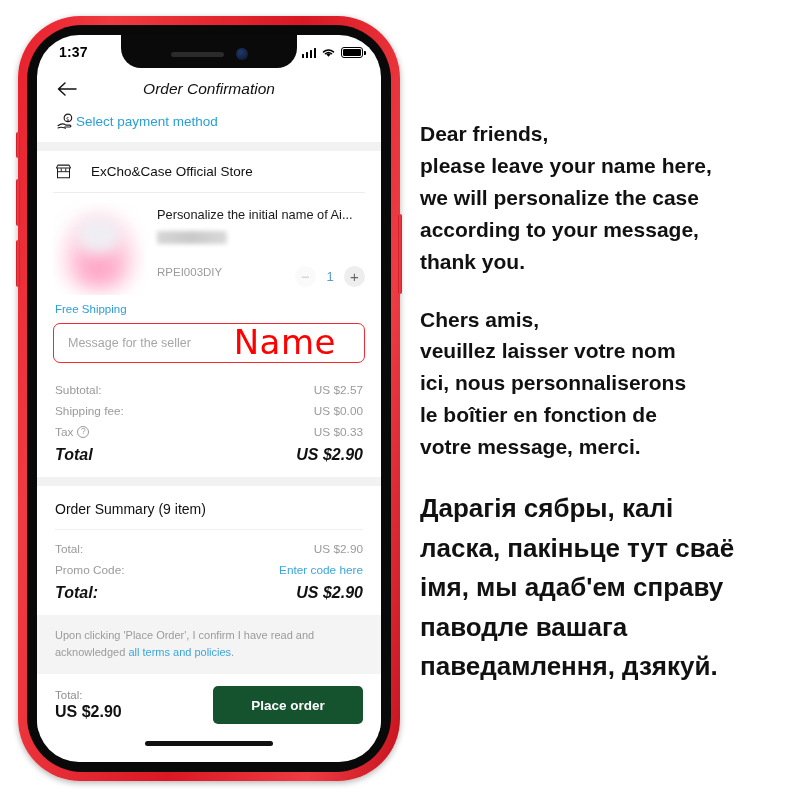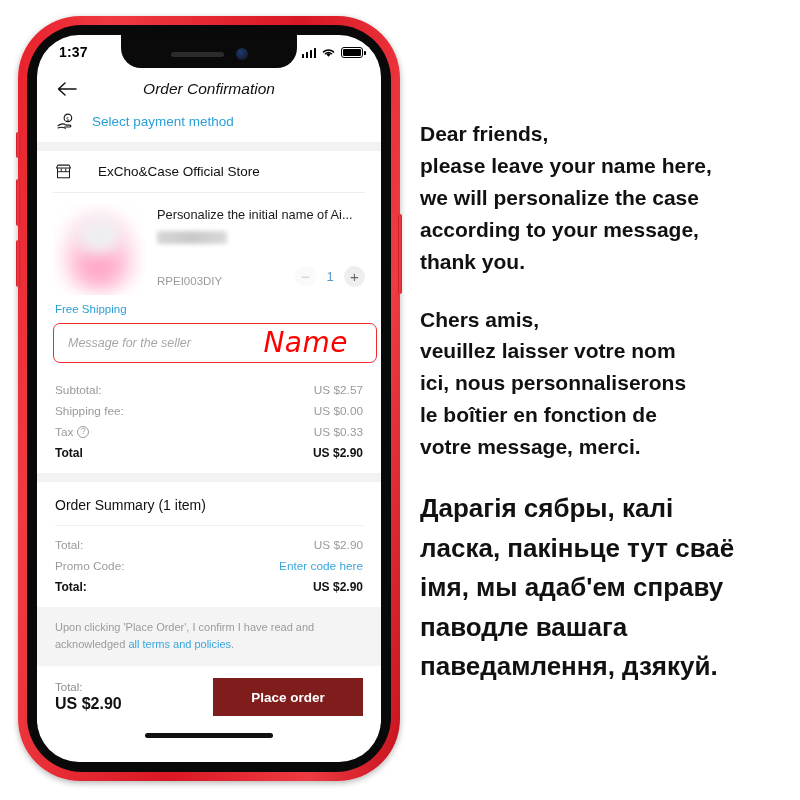--- a/index.html
+++ b/index.html
@@ -107,31 +107,31 @@
     display: flex; align-items: center;
     padding: 0 18px;
     font-style: italic;
   }
   .back-arrow { width: 24px; height: 24px; display:flex; align-items:center; justify-content:center; cursor:pointer;}
   .header-title {
     position: absolute; left: 0; right: 0; text-align: center;
     font-size: 15.5px; color: #111; pointer-events: none;
   }
   .pay-row {
-    display: flex; align-items: center; gap: 16px;
+    display: flex; align-items: center; gap: 0;
     padding: 4px 20px 12px 20px;
   }
   .pay-label { color: #2a9fd6; font-size: 13.5px; }
 
   .sec-gap { height: 9px; background: #f2f2f2; }
   .thin-divider { height:1px; background:#ededed; margin: 0 16px; }
 
   
   .store-row {
-    display: flex; align-items: center; gap: 26px;
+    display: flex; align-items: center; gap: 19px;
     padding: 13px 18px 13px 18px;
     font-size: 13.5px; color: #111;
   }
 
   
   .product {
     display: flex; padding: 10px 16px 0 16px; gap: 12px;
   }
   .prod-img {
     width: 92px; height: 92px; flex: none;
@@ -155,66 +155,66 @@
     font-size: 12.8px; color: #1a1a1a; line-height: 1.25;
     white-space: nowrap; overflow: hidden; text-overflow: ellipsis;
   }
   .prod-variant {
     margin-top: 8px;
     width: 70px; height: 13px; border-radius: 2px;
     background: linear-gradient(90deg,#d6d6d6,#c9c9c9,#dadada);
     filter: blur(2.2px);
   }
   .prod-bottom {
-    display: flex; align-items: flex-end; margin-top: 22px;
+    display: flex; align-items: flex-start; margin-top: 22px;
   }
   .prod-sku { font-size: 11.5px; color: #9b9b9b; }
   .qty { margin-left: auto; display: flex; align-items: center; gap: 9px; }
   .qty-btn {
     width: 21px; height: 21px; border-radius: 50%;
     display: flex; align-items: center; justify-content: center;
     font-size: 15px; line-height: 1; user-select: none;
   }
   .qty-minus { background: #fafafa; color: #cdcdcd; }
   .qty-plus  { background: #eeeeee; color: #666; }
   .qty-val { font-size: 13px; color: #5b9bc9; min-width: 10px; text-align:center; }
 
   .free-ship {
     padding: 8px 18px 0 18px;
     font-size: 11.5px; color: #2a9fd6;
   }
 
   
-  .msg-wrap { padding: 8px 4px 12px 16px; font-style: italic; }
+  .msg-wrap { padding: 8px 16px 12px 16px; }
   .msg-field {
     position: relative;
     height: 40px;
     border: 1.6px solid #ee2b32;
     border-radius: 7px;
     display: flex; align-items: center;
     padding: 0 14px;
     overflow: visible;
   }
   .msg-placeholder { font-size: 12.5px; color: #a6a6a6; }
   .msg-annot {
     position: absolute; right: 28px; top: 50%; transform: translateY(-52%);
-    font-size: 28px; color: #ff0000;
+    font-size: 34px; color: #ff0000;
     font-family: "DejaVu Sans", sans-serif;
     letter-spacing: .5px;
   }
 
   
   .price-block { padding: 4px 18px 10px 18px; }
   .price-row {
     display: flex; align-items: center;
     font-size: 11.8px; color: #9a9a9a;
     padding: 3.5px 0;
   }
   .price-row .pv { margin-left: auto; }
-  .price-row.bold { color: #111; font-weight: bold; font-size: 12px; }
+  .price-row.bold { color: #111; font-weight: bold; font-size: 16px; font-style: italic; }
   .help-q {
     display:inline-flex; align-items:center; justify-content:center;
     width: 12px; height: 12px; border-radius: 50%;
     border: 1px solid #9a9a9a; font-size: 8.5px; margin-left: 4px;
     line-height: 1;
   }
 
   
   .summary-title {
     padding: 15px 18px 12px 18px;
@@ -235,23 +235,23 @@
   
   .checkout {
     display: flex; align-items: center;
     padding: 12px 18px 8px 18px;
     background:#fff;
   }
   .co-left .co-lbl { font-size: 11.5px; color: #8e8e8e; }
   .co-left .co-amt { font-size: 16px; font-weight: bold; color: #111; margin-top: 2px; }
   .place-btn {
     margin-left: auto;
-    background: #7f1d1d;
+    background: #14532d;
     color: #fff; font-weight: bold; font-size: 13.5px;
-    border: none; border-radius: 0;
+    border: none; border-radius: 5px;
     width: 150px; height: 38px;
     cursor: pointer;
   }
   .home-indicator {
     width: 128px; height: 4.5px; border-radius: 3px;
     background: #111; margin: 9px auto 0 auto;
   }
 
   
   #notice-panel {
@@ -386,21 +386,21 @@
         <span class="pv">US $0.33</span>
       </div>
       <div class="price-row bold">
         <span>Total</span>
         <span class="pv">US $2.90</span>
       </div>
     </div>
 
     <div class="sec-gap"></div>
 
-    <div class="summary-title">Order Summary (1 item)</div>
+    <div class="summary-title">Order Summary (9 item)</div>
     <div class="sum-divider"></div>
     <div class="summary-block">
       <div class="price-row">
         <span>Total:</span>
         <span class="pv">US $2.90</span>
       </div>
       <div class="price-row">
         <span>Promo Code:</span>
         <span class="link-blue">Enter code here</span>
       </div>

